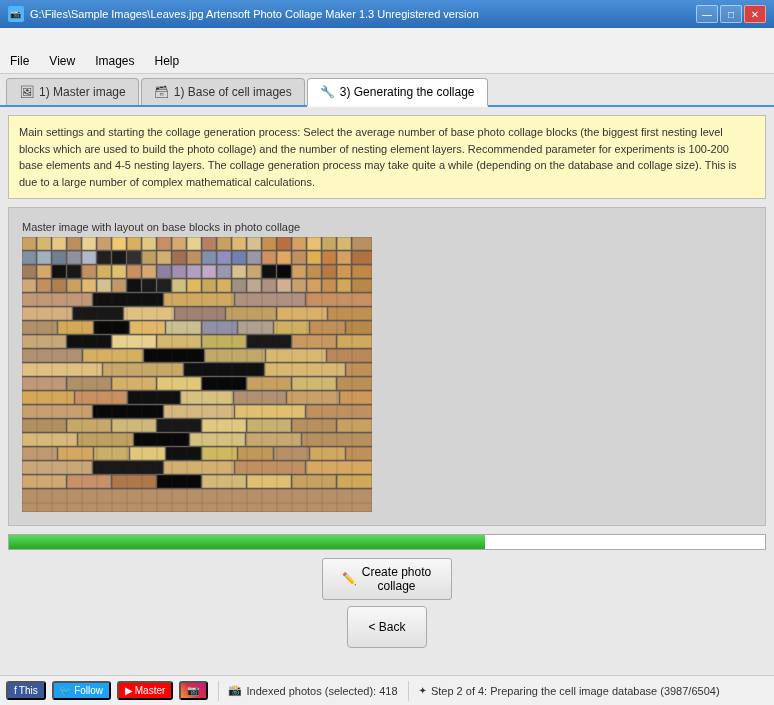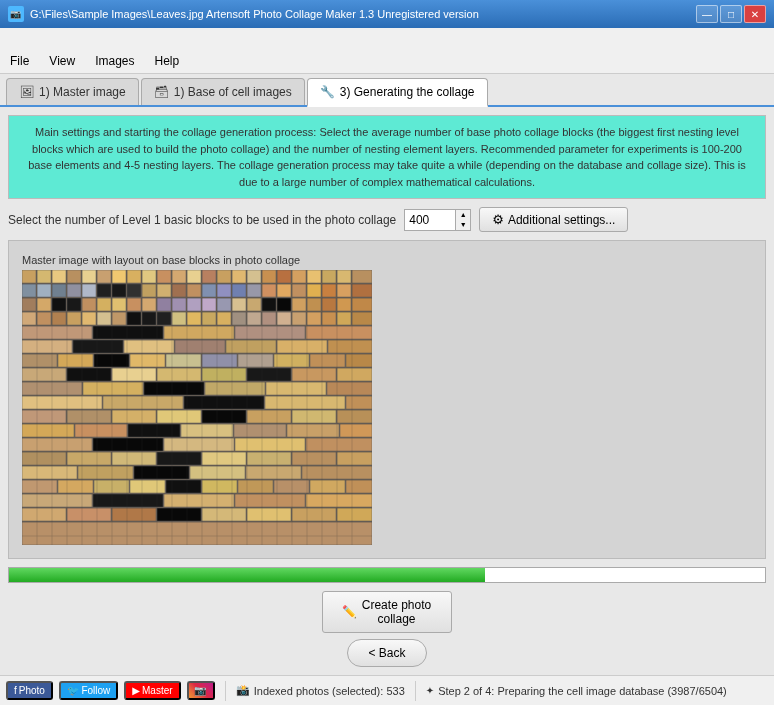--- a/index.html
+++ b/index.html
@@ -62,28 +62,27 @@
     
     .main-content {
       background: #e8e8e8;
       padding: 8px;
       height: calc(705px - 28px - 22px - 36px - 30px);
       overflow: hidden;
     }
     
     
     .info-box {
-      background: #5eead4;
+      background: #fef9c3;
       border: 1px solid #bbb;
       padding: 8px 10px;
       font-size: 11px;
       line-height: 1.5;
       color: #333;
       margin-bottom: 8px;
-      text-align: center;
     }
     
     
     .controls-row {
       display: flex;
       align-items: center;
       gap: 8px;
       margin-bottom: 8px;
     }
     .controls-label { font-size: 12px; color: #333; }
@@ -152,23 +151,23 @@
       gap: 8px;
       margin-bottom: 6px;
     }
     .create-btn {
       display: flex; align-items: center; gap: 4px;
       padding: 6px 20px; border: 1px solid #aaa;
       background: linear-gradient(to bottom, #f8f8f8, #e0e0e0);
       border-radius: 3px; cursor: pointer; font-size: 12px;
     }
     .nav-btn {
-      padding: 6px 20px; border: 1px solid #aaa;
+      padding: 13px 20px; border: 1px solid #aaa;
       background: linear-gradient(to bottom, #f8f8f8, #e0e0e0);
-      border-radius: 14px; cursor: pointer; font-size: 12px;
+      border-radius: 4px; cursor: pointer; font-size: 12px;
       min-width: 80px; text-align: center;
     }
     .nav-btn:disabled { color: #aaa; cursor: default; }
     
     
     .status-bar {
       position: absolute;
       bottom: 0;
       left: 0;
       right: 0;
@@ -241,34 +240,20 @@
     <span>3) Generating the collage</span>
   </div>
 </div>
 
 <div class="main-content">
 
   <div class="info-box">
     <span>Main settings and starting the collage generation process: Select the average number of base photo collage blocks (the biggest first nesting level blocks which are used to build the photo collage) and the number of nesting element layers. Recommended parameter for experiments is 100-200 base elements and 4-5 nesting layers. The collage generation process may take quite a while (depending on the database and collage size). This is due to a large number of complex mathematical calculations.</span>
   </div>
 
-  <div class="controls-row">
-    <span class="controls-label">Select the number of Level 1 basic blocks to be used in the photo collage</span>
-    <div class="number-input-wrapper">
-      <input type="text" class="number-input" value="400" style="">
-      <div class="spin-buttons">
-        <button class="spin-btn">▲</button>
-        <button class="spin-btn">▼</button>
-      </div>
-    </div>
-    <button class="additional-btn">
-      <span class="gear-icon">⚙</span>
-      <span>Additional settings...</span>
-    </button>
-  </div>
 
   <div class="image-panel">
     <div class="image-panel-label">Master image with layout on base blocks in photo collage</div>
     <div class="collage-canvas">
       
       <svg width="350" height="275" xmlns="http://www.w3.org/2000/svg">
         <defs>
           <filter id="grain">
             <feTurbulence type="fractalNoise" baseFrequency="0.9" numOctaves="4" result="noiseOut"></feTurbulence>
             <feComposite in="SourceGraphic" in2="noiseOut" operator="multiply"></feComposite>
@@ -553,36 +538,36 @@
 
   <div class="buttons-row">
     <button class="nav-btn">&lt; Back</button>
   </div>
 
 </div>
 
 <div class="status-bar">
   <button class="fb-btn">
     <span>f</span>
-    <span>Photo</span>
+    <span>This</span>
   </button>
   <button class="twitter-btn">
     <span>🐦</span>
     <span>Follow</span>
   </button>
   <button class="youtube-btn">
     <span>▶</span>
     <span>Master</span>
   </button>
   <button class="insta-btn">
     <span>📷</span>
   </button>
   <div class="separator"></div>
   <div class="status-bar-section">
     <span>📸</span>
-    <span>Indexed photos (selected): 533</span>
+    <span>Indexed photos (selected): 418</span>
   </div>
   <div class="separator"></div>
   <div class="status-bar-section">
     <span style="font-size:10px;">✦</span>
     <span>Step 2 of 4: Preparing the cell image database (3987/6504)</span>
   </div>
 </div>
 
 </body></html>

